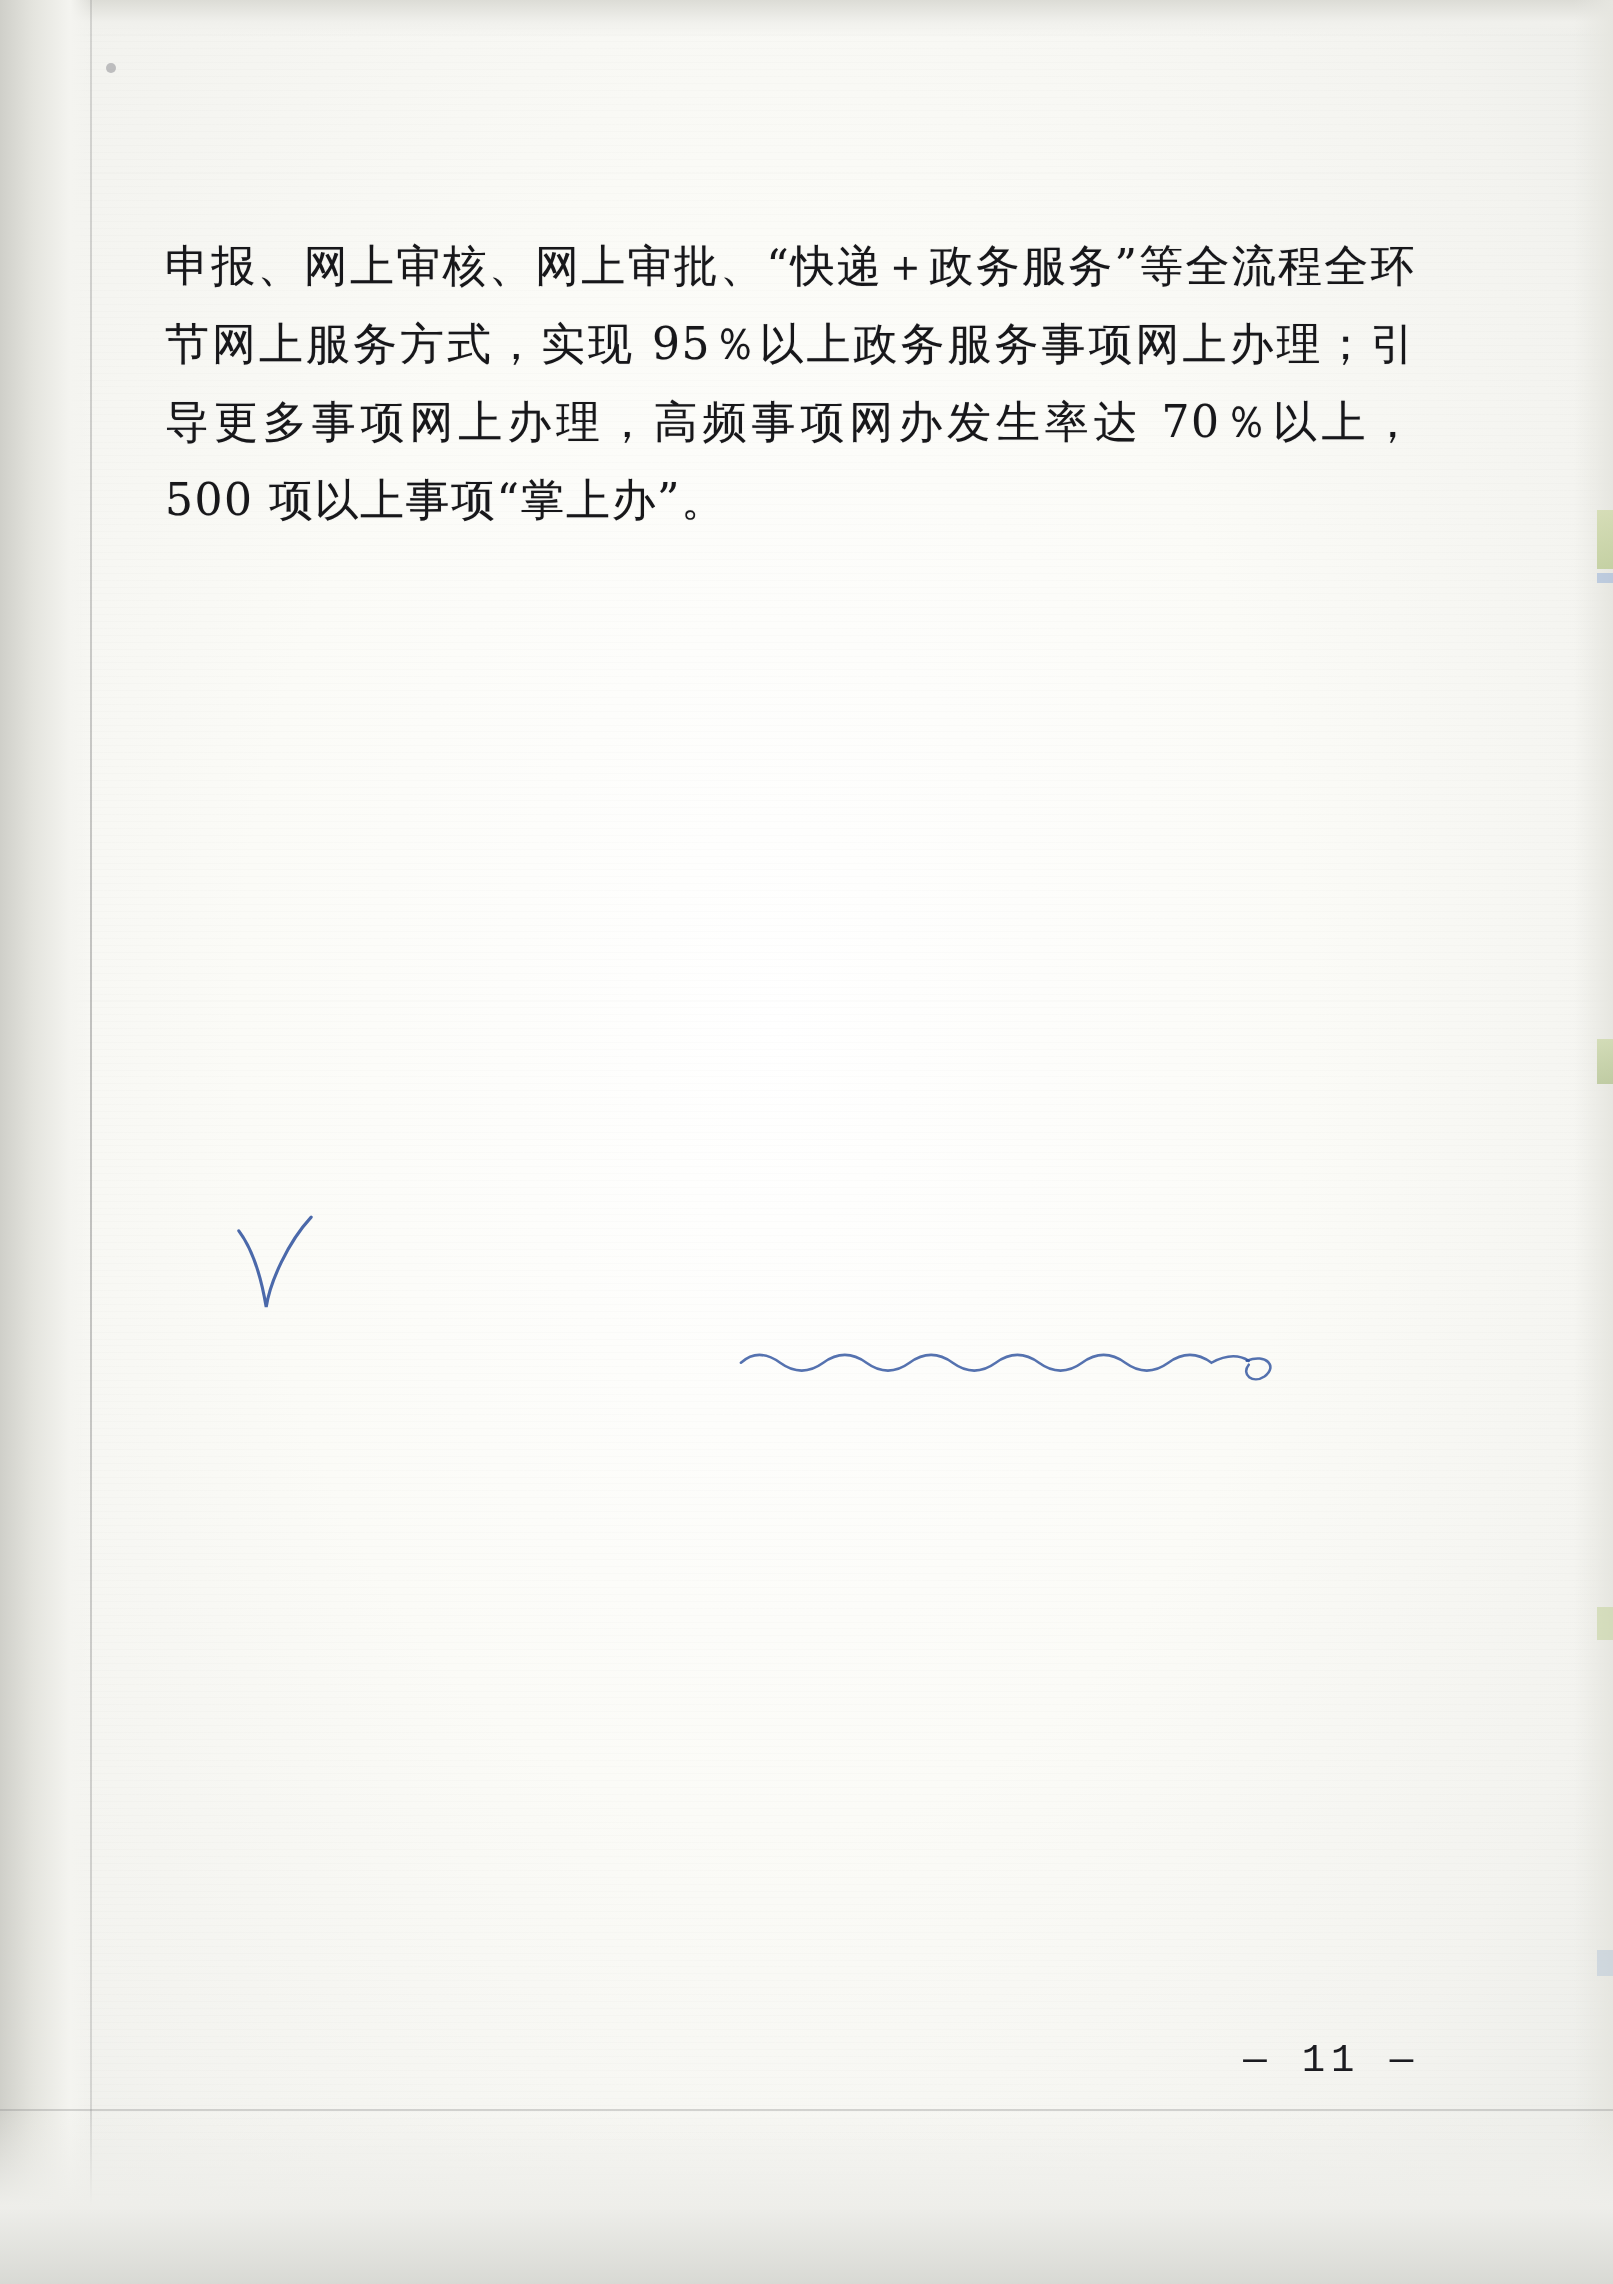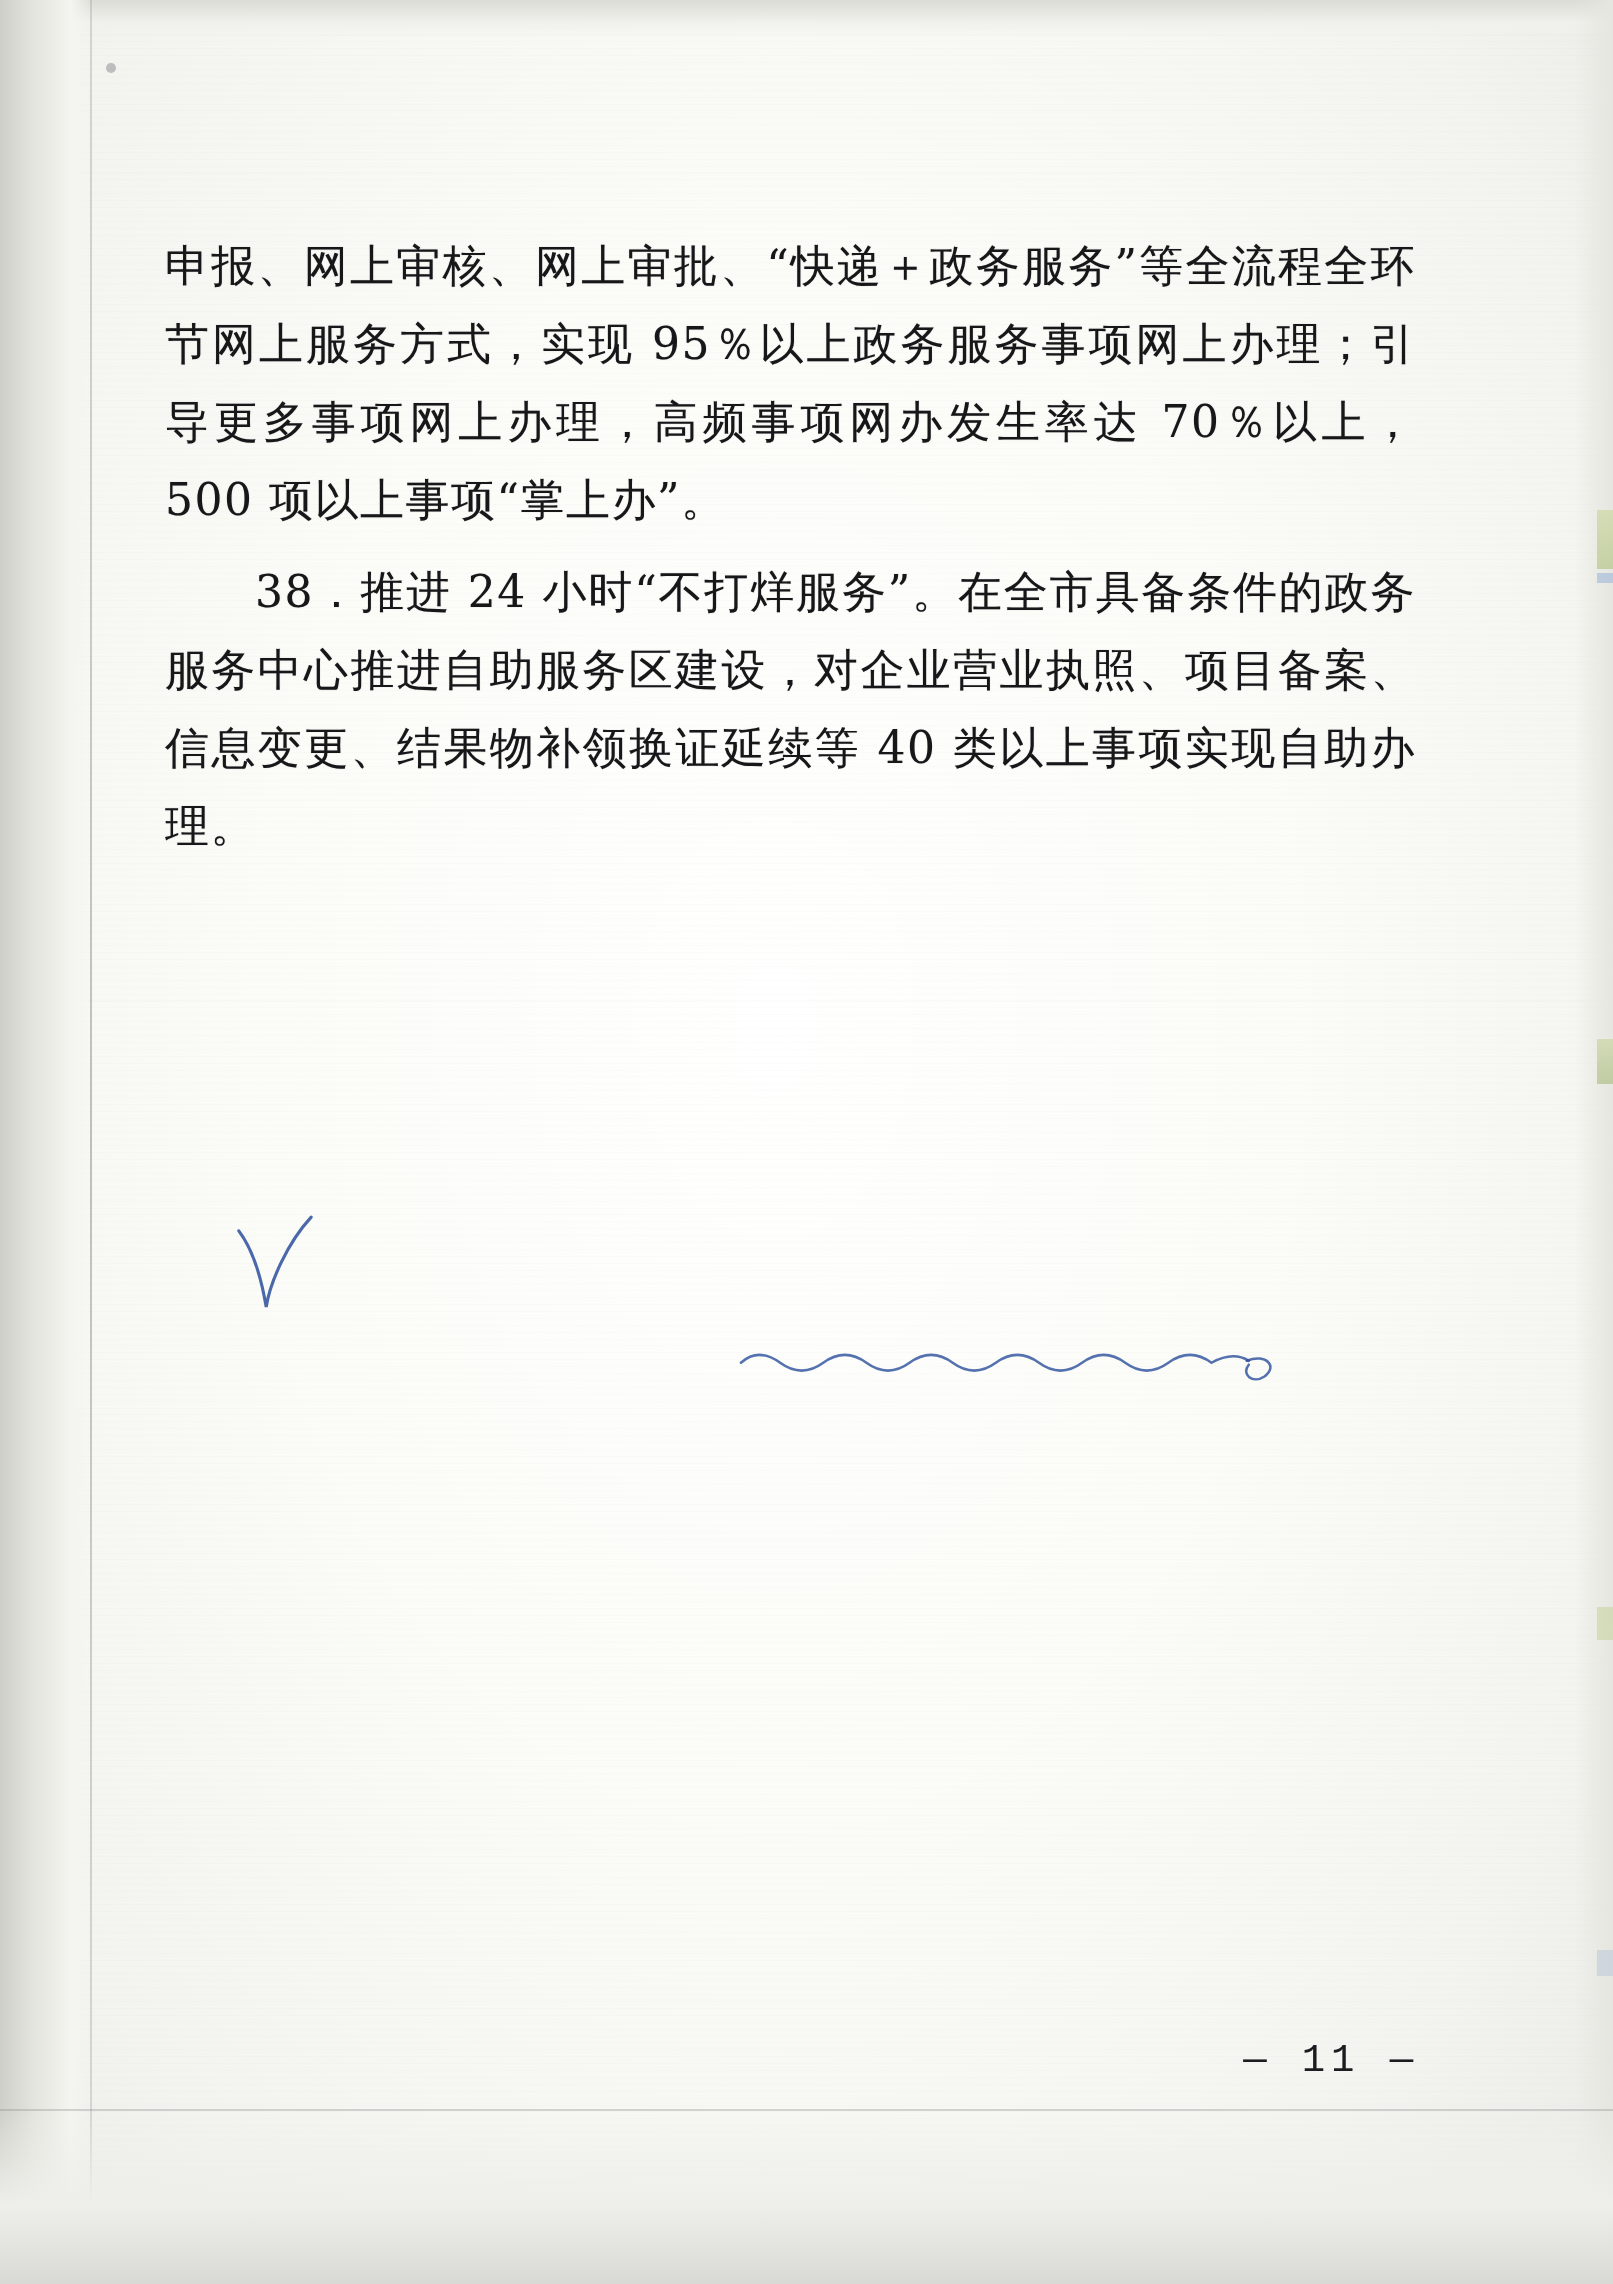--- a/index.html
+++ b/index.html
@@ -164,21 +164,20 @@
   <div class="artifact a1"></div>
   <div class="artifact a2"></div>
   <div class="artifact a3"></div>
   <div class="artifact a4"></div>
   <div class="artifact a5"></div>
 
   <div class="smudge"></div>
 
   <div class="content">
     <p class="para gap">申报、网上审核、网上审批、“快递＋政务服务”等全流程全环节网上服务方式，实现 95％以上政务服务事项网上办理；引导更多事项网上办理，高频事项网办发生率达 70％以上，500 项以上事项“掌上办”。</p>
-    <p class="para indent gap">38．推进 24 小时“不打烊服务”。在全市具备条件的政务服务中心推进自助服务区建设，对企业营业执照、项目备案、信息变更、结果物补领换证延续等 40 类以上事项实现自助办理。</p>
   </div>
 
   <svg class="pen pen-check" viewBox="0 0 90 110">
     <path d="M8 18 C 20 34, 30 60, 36 96 C 40 70, 58 30, 82 4" fill="none" stroke="#2b4f9c" stroke-width="3.2" stroke-linecap="round" opacity="0.85"></path>
   </svg>
 
   <svg class="pen pen-squiggle" viewBox="0 0 560 70">
     <path d="M4 22 Q 22 6, 44 22 T 88 22 T 132 22 T 176 22 T 220 22 T 264 22 T 308 22 T 352 22 T 396 22 T 440 22 T 484 22 Q 506 10, 522 20" fill="none" stroke="#2b4f9c" stroke-width="2.6" stroke-linecap="round" opacity="0.8"></path>
     <path d="M520 20 C 540 12, 552 26, 538 36 C 526 44, 514 34, 522 24" fill="none" stroke="#2b4f9c" stroke-width="2.6" stroke-linecap="round" opacity="0.8"></path>
   </svg>

